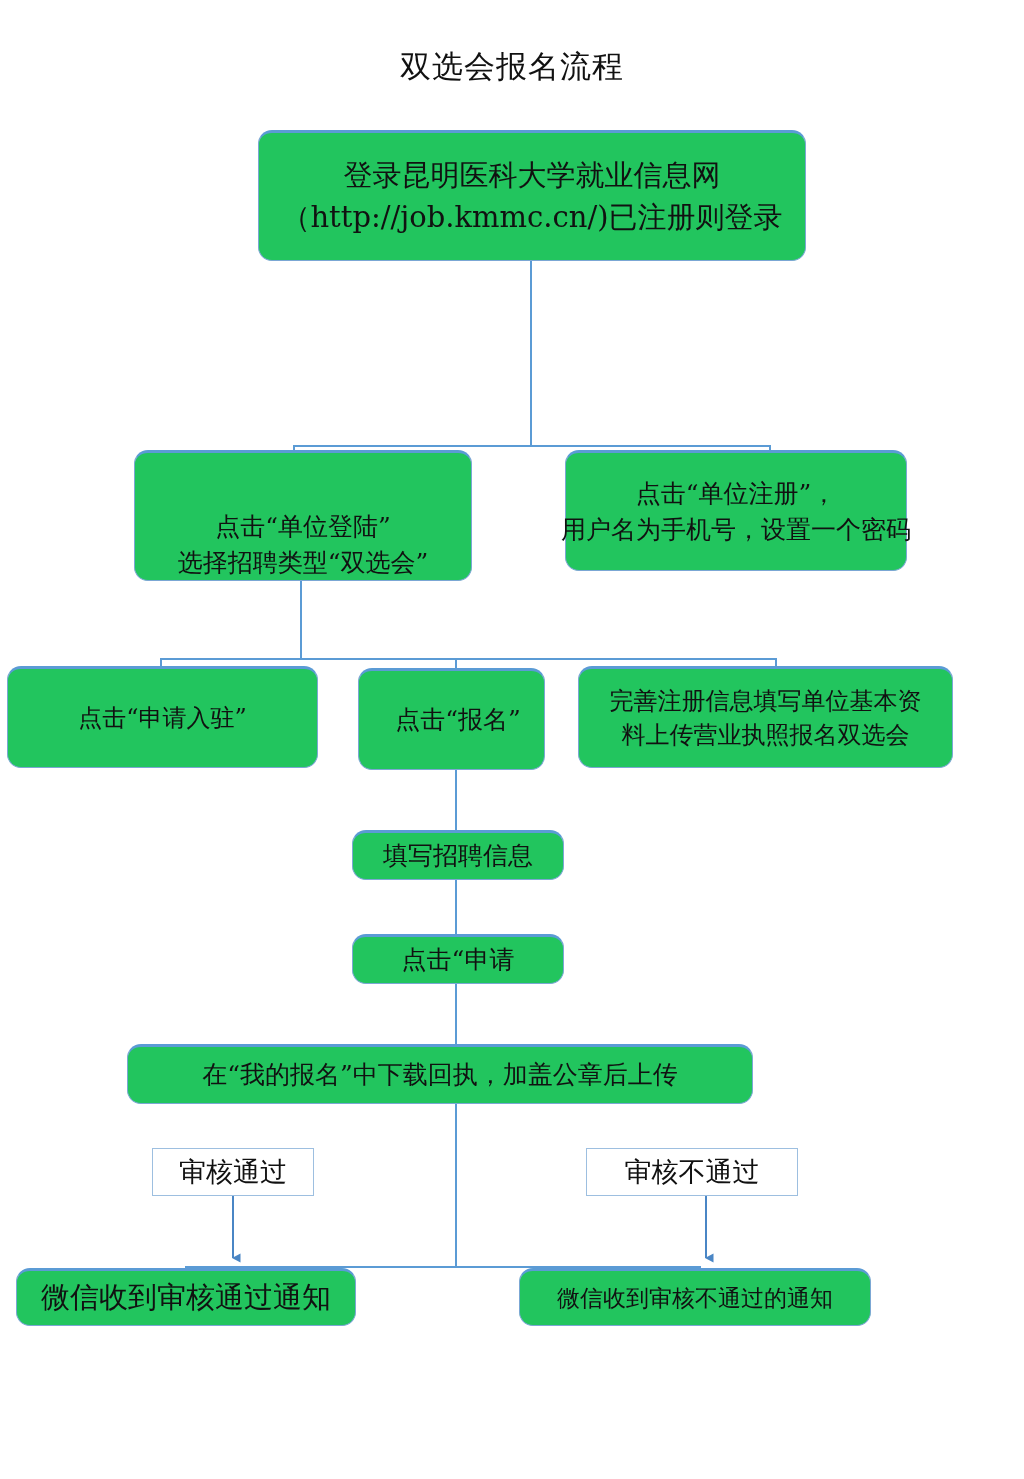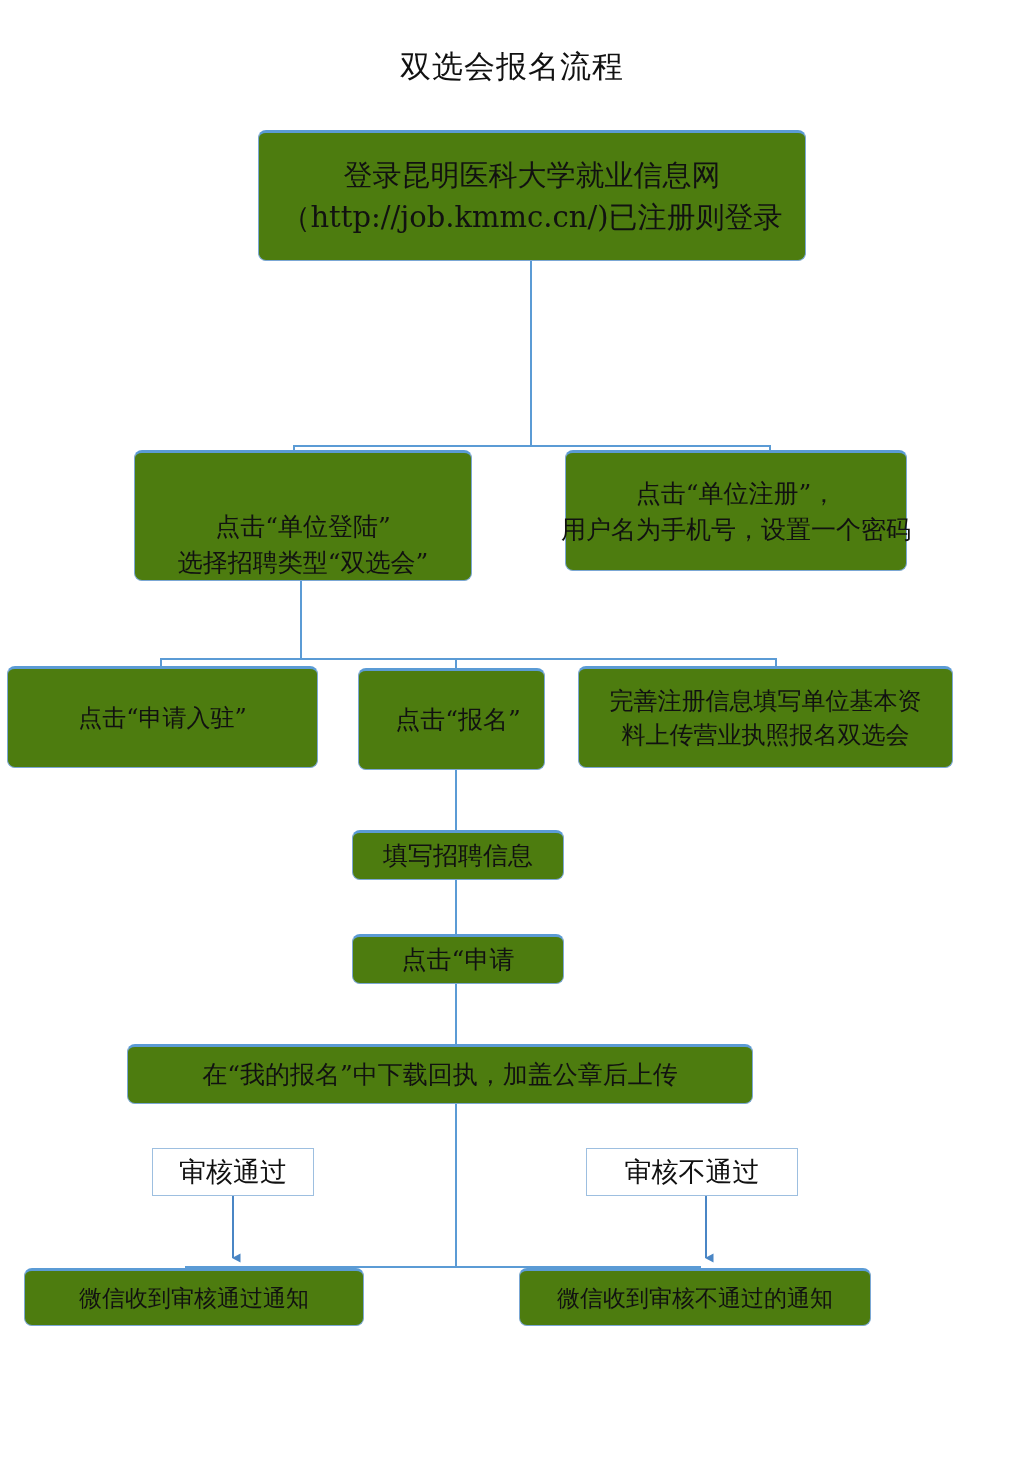--- a/index.html
+++ b/index.html
@@ -27,24 +27,24 @@
   }
   .node {
     position: absolute;
     box-sizing: border-box;
     display: flex;
     flex-direction: column;
     align-items: center;
     justify-content: center;
     text-align: center;
     color: #111111;
-    background: #4d7c0f;
+    background: #22c55e;
     border: 1.5px solid #7ba7d4;
     border-top: 3px solid #5b9bd5;
-    border-radius: 8px;
+    border-radius: 14px;
     line-height: 1.42;
     white-space: nowrap;
     z-index: 2;
   }
   .node.plain {
     background: #ffffff;
     border: 1px solid #9dbfe0;
     border-top: 1px solid #9dbfe0;
     border-radius: 0;
   }
@@ -68,21 +68,21 @@
   #node-unit-login   { left: 134px; top: 450px;  width: 338px; height: 131px; font-size: 25px; justify-content: flex-end; }
   #node-unit-reg     { left: 565px; top: 450px;  width: 342px; height: 121px; font-size: 25px; }
   #node-apply-join   { left: 7px;   top: 666px;  width: 311px; height: 102px; font-size: 24px; }
   #node-signup       { left: 358px; top: 668px;  width: 187px; height: 102px; font-size: 25px; padding-left: 13px; }
   #node-complete-reg { left: 578px; top: 666px;  width: 375px; height: 102px; font-size: 24px; }
   #node-fill-info    { left: 352px; top: 830px;  width: 212px; height: 50px;  font-size: 25px; }
   #node-click-apply  { left: 352px; top: 934px;  width: 212px; height: 50px;  font-size: 25px; }
   #node-download     { left: 127px; top: 1044px; width: 626px; height: 60px;  font-size: 25px; }
   #node-pass         { left: 152px; top: 1148px; width: 162px; height: 48px;  font-size: 27px; }
   #node-fail         { left: 586px; top: 1148px; width: 212px; height: 48px;  font-size: 27px; }
-  #node-wx-pass      { left: 24px;  top: 1268px; width: 340px; height: 58px;  font-size: 23px; }
+  #node-wx-pass      { left: 16px;  top: 1268px; width: 340px; height: 58px;  font-size: 29px; }
   #node-wx-fail      { left: 519px; top: 1268px; width: 352px; height: 58px;  font-size: 23px; }
 </style>
 </head>
 <body>
 
 <div id="canvas">
 
   <div id="page-title">双选会报名流程</div>
 
   <svg id="flow-svg" viewBox="0 0 1024 1479" xmlns="http://www.w3.org/2000/svg">

